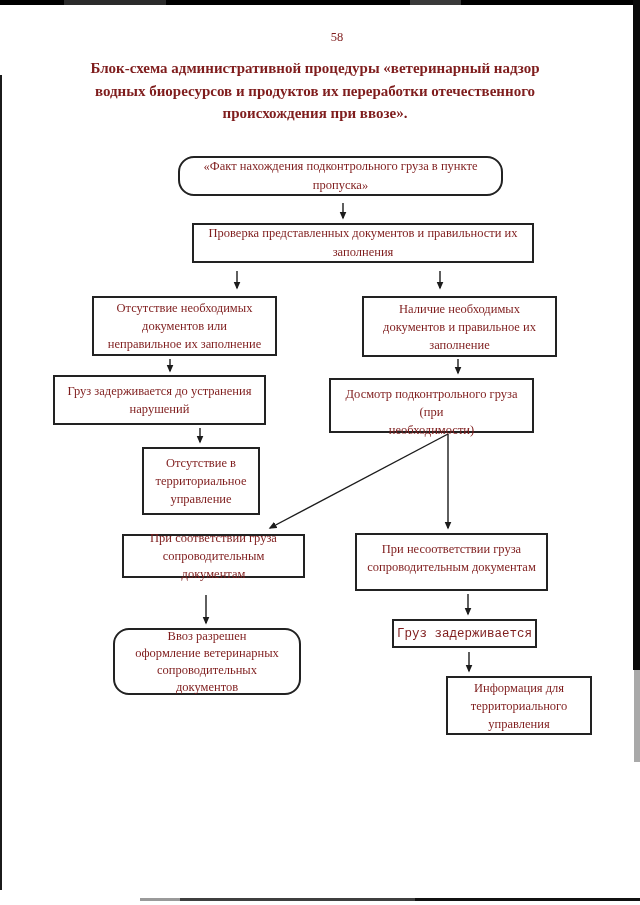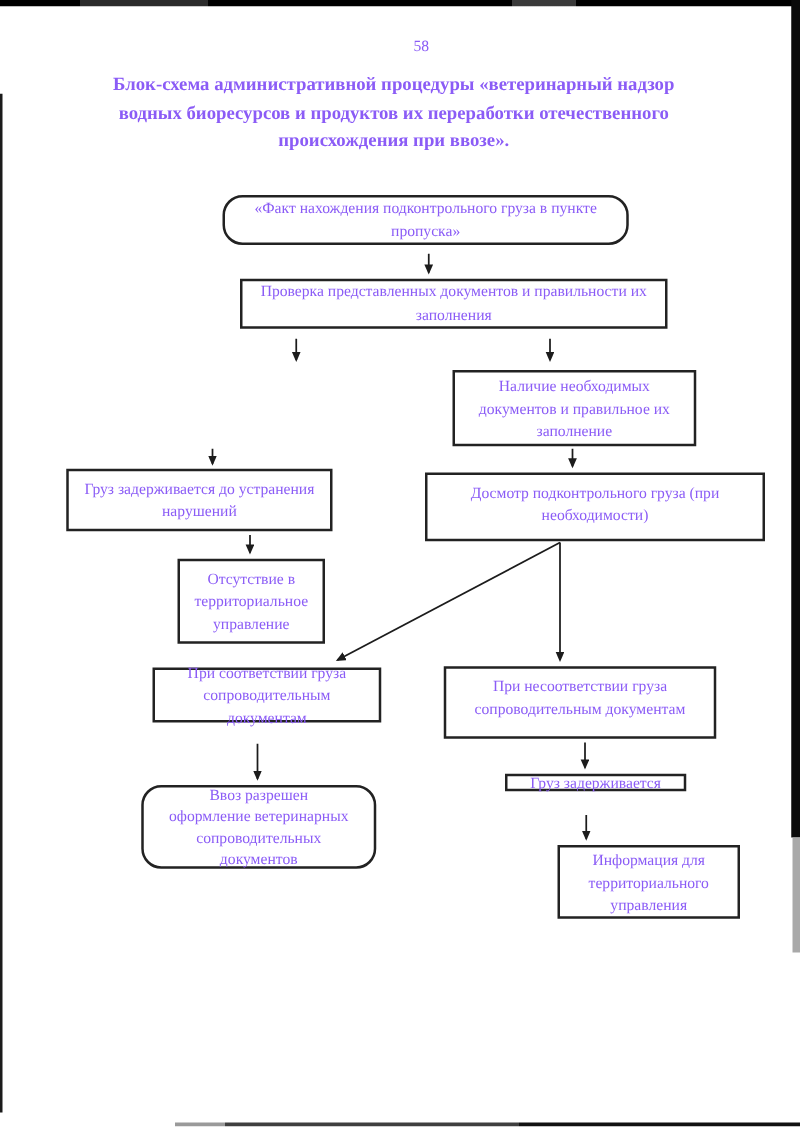--- a/index.html
+++ b/index.html
@@ -1,21 +1,21 @@
 <!DOCTYPE html>
 <html><head>
 <meta charset="utf-8">
 <style>
   html,body{margin:0;padding:0;background:#e8e8e8;}
   #page{
     position:relative;
     width:640px;height:905px;
     background:#ffffff;
     font-family:"Liberation Serif","DejaVu Serif",serif;
-    color:#8b5cf6;
+    color:#7f1d1d;
     overflow:hidden;
   }
   
   .edge{position:absolute;background:#0a0a0a;}
   #edge-top{left:0;top:0;width:640px;height:5px;
     background:linear-gradient(90deg,#000 0 10%,#2b2b2b 10% 26%,#000 26% 64%,#3a3a3a 64% 72%,#000 72% 100%);}
   #edge-right-dark{left:633px;top:0;width:7px;height:670px;}
   #edge-right-gray{left:634px;top:670px;width:6px;height:92px;background:#a9a9a9;}
   #edge-left{left:0;top:75px;width:2px;height:815px;background:#1b1b1b;}
   #edge-bottom{left:140px;top:898px;width:500px;height:3px;
@@ -83,43 +83,46 @@
     <line x1="468" y1="594" x2="468" y2="614" marker-end="url(#ah)"></line>
     <line x1="469" y1="652" x2="469" y2="671" marker-end="url(#ah)"></line>
   </svg>
 
   <div class="fbox lh19" style="left:178px;top:156px;width:325px;height:40px;border-radius:16px;">«Факт нахождения подконтрольного груза в пункте
 пропуска»</div>
 
   <div class="fbox lh19" style="left:192px;top:223px;width:342px;height:40px;">Проверка представленных документов и правильности их
 заполнения</div>
 
+  <div class="fbox" style="left:92px;top:296px;width:185px;height:60px;">Отсутствие необходимых
+документов или
+неправильное их заполнение</div>
 
   <div class="fbox topalign" style="left:53px;top:375px;width:213px;height:50px;">Груз задерживается до устранения
 нарушений</div>
 
   <div class="fbox" style="left:362px;top:296px;width:195px;height:61px;">Наличие необходимых
 документов и правильное их
 заполнение</div>
 
-  <div class="fbox topalign" style="left:340px;top:378px;width:272px;height:55px;">Досмотр подконтрольного груза (при
+  <div class="fbox topalign" style="left:329px;top:378px;width:205px;height:55px;">Досмотр подконтрольного груза (при
 необходимости)</div>
 
   <div class="fbox" style="left:142px;top:447px;width:118px;height:68px;">Отсутствие в
 территориальное
 управление</div>
 
   <div class="fbox" style="left:122px;top:534px;width:183px;height:44px;">При соответствии груза
 сопроводительным
 документам</div>
 
-  <div class="fbox topalign" style="left:355px;top:533px;width:218px;height:58px;">При несоответствии груза
+  <div class="fbox topalign" style="left:355px;top:533px;width:193px;height:58px;">При несоответствии груза
 сопроводительным документам</div>
 
-  <div class="fbox" style="left:404px;top:619px;width:145px;height:14px;">Груз задерживается</div>
+  <div class="fbox" style="left:392px;top:619px;width:145px;height:29px;font-family:Liberation Mono, monospace;">Груз задерживается</div>
 
   <div class="fbox" style="left:113px;top:628px;width:188px;height:67px;line-height:17px;border-radius:16px;">Ввоз разрешен
 оформление ветеринарных
 сопроводительных
 документов</div>
 
   <div class="fbox" style="left:402px;top:676px;width:146px;height:59px;margin-left:44px;">Информация для
 территориального
 управления</div>
 

